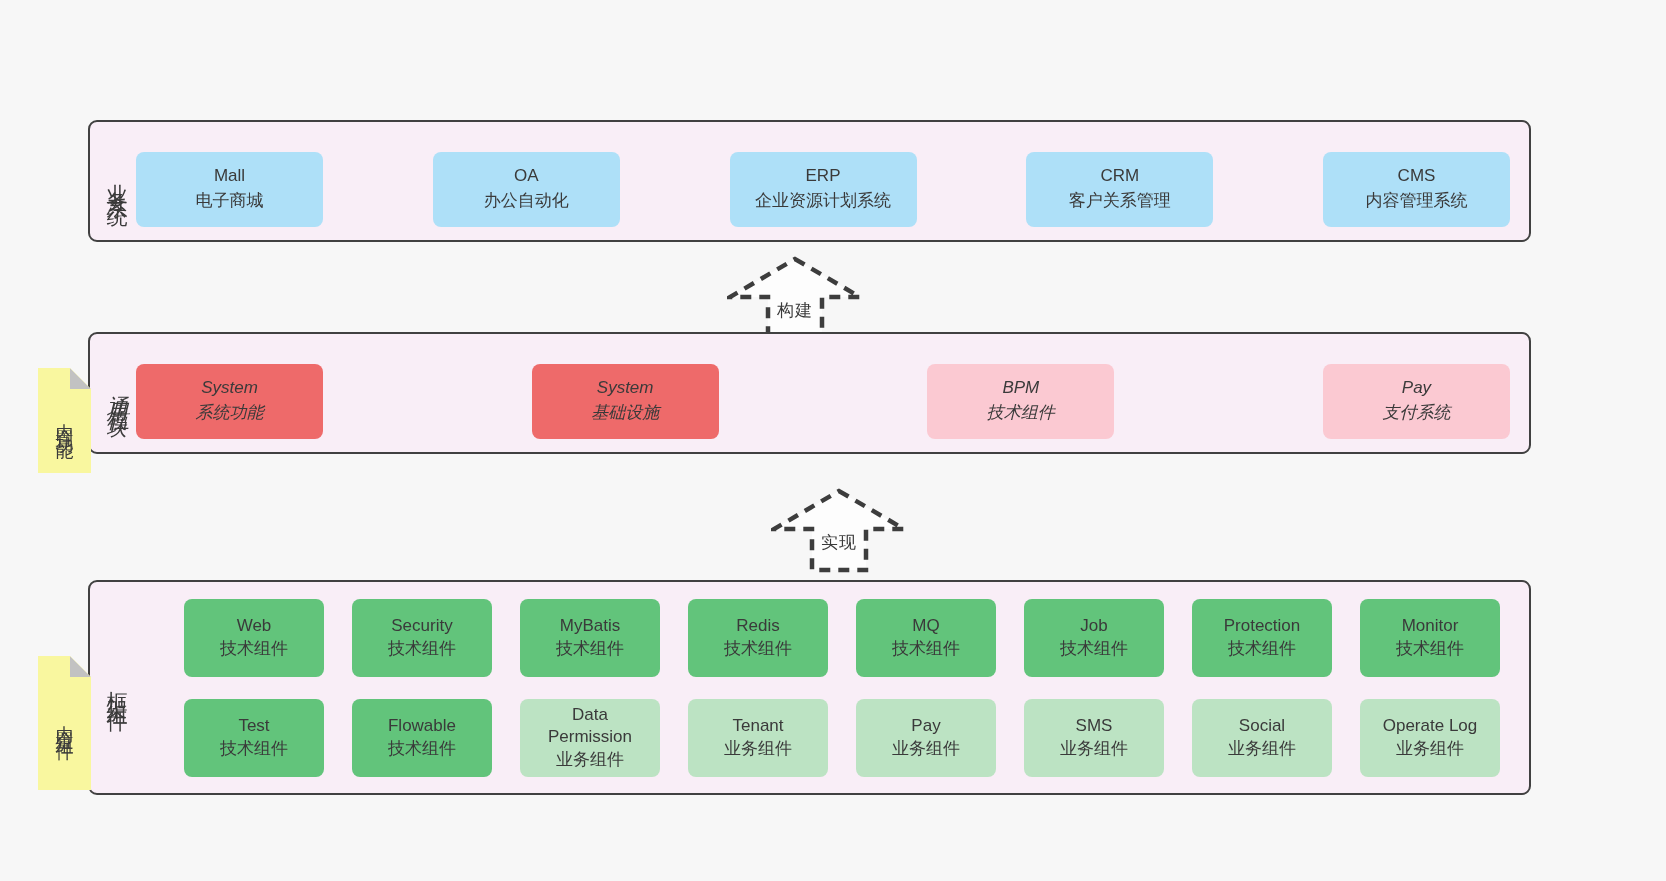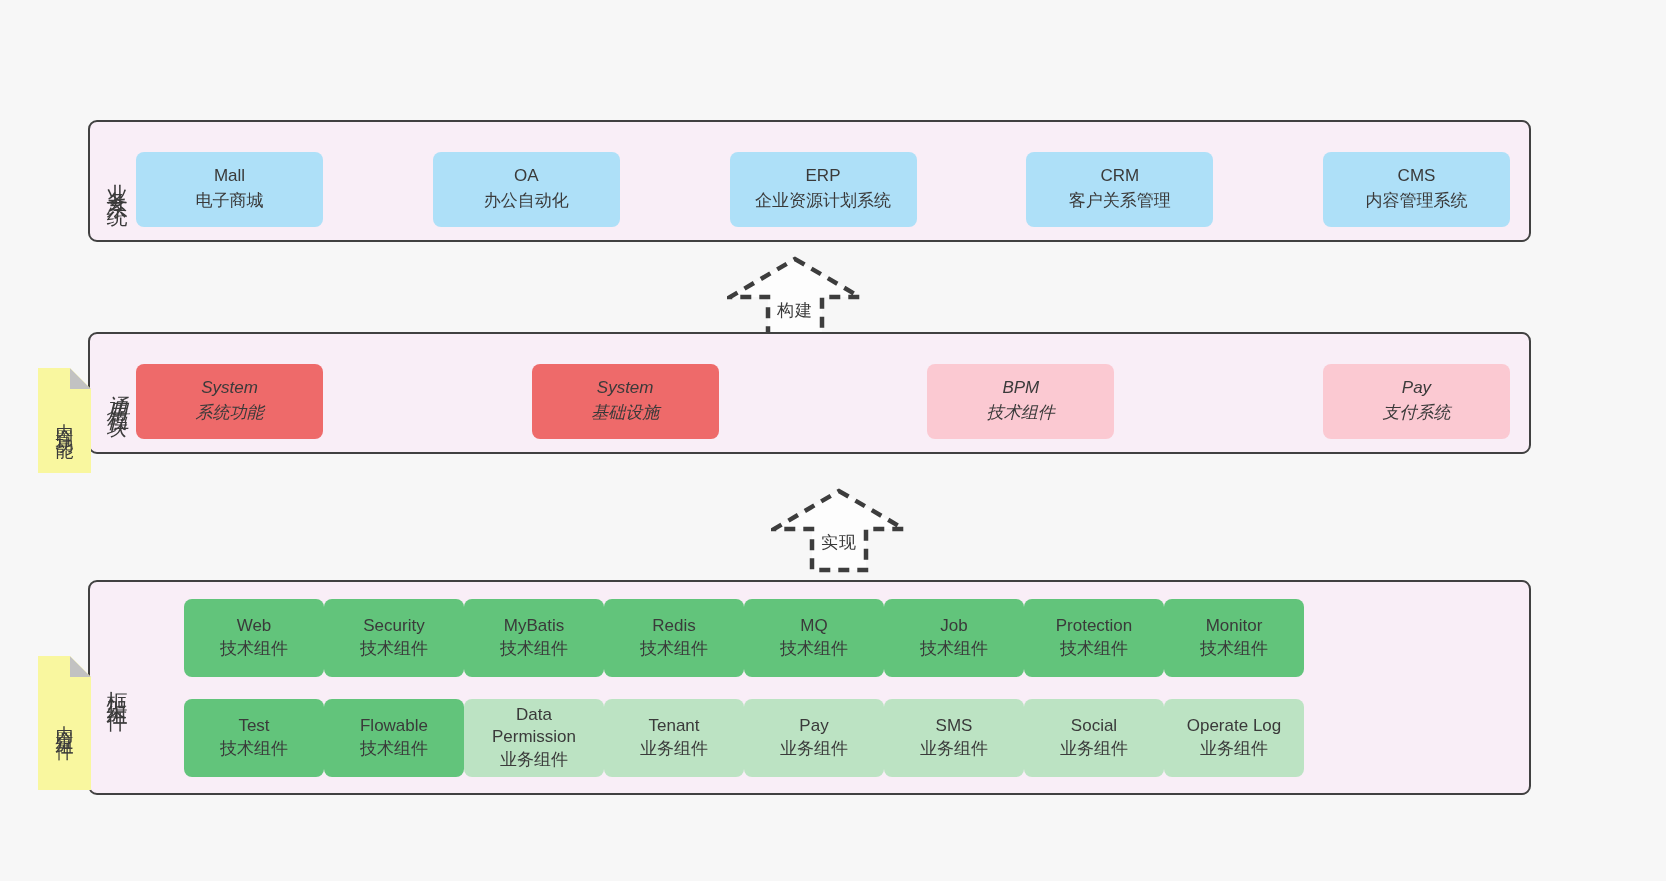--- a/index.html
+++ b/index.html
@@ -50,20 +50,21 @@
   }
   .band-framework .band-items-rows {
     flex: 1;
     display: flex;
     flex-direction: column;
     gap: 22px;
     padding-right: 29px;
   }
   .band-items-rows .row {
     display: flex;
+    justify-content: space-between;
     padding-left: 48px;
   }
 
   
   .box {
     border-radius: 8px;
     display: flex;
     flex-direction: column;
     align-items: center;
     justify-content: center;

